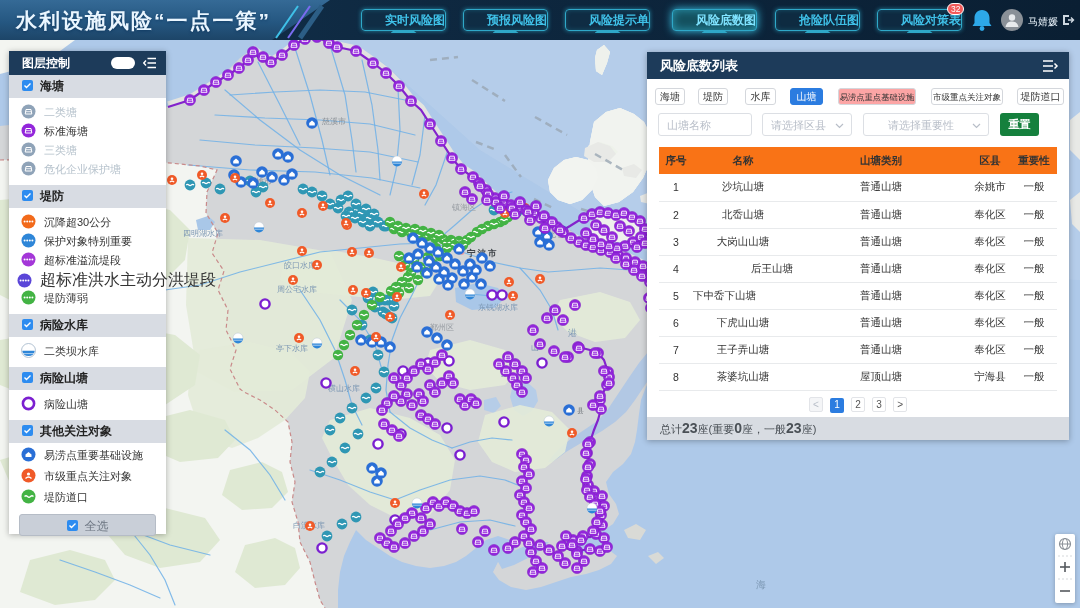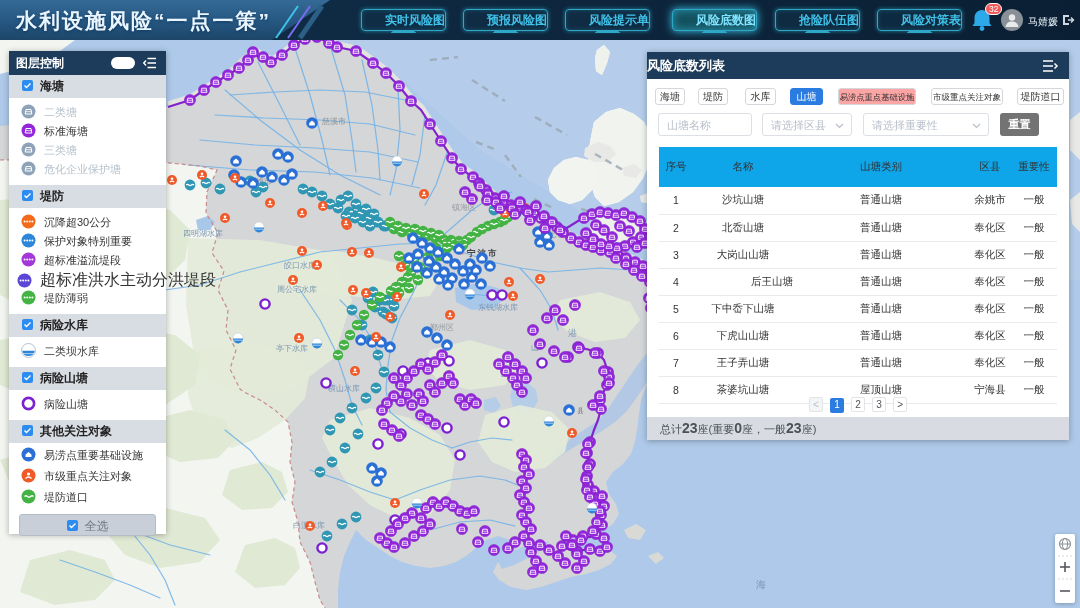--- a/index.html
+++ b/index.html
@@ -23,21 +23,21 @@
 <div class="navbtn" style="left:361px;width:85px">实时风险图</div>
 <div class="navbtn" style="left:463px;width:85px">预报风险图</div>
 <div class="navbtn" style="left:565px;width:85px">风险提示单</div>
 <div class="navbtn act" style="left:672px;width:85px">风险底数图</div>
 <div class="navbtn" style="left:775px;width:85px">抢险队伍图</div>
 <div class="navbtn" style="left:877px;width:85px">风险对策表</div>
 <svg width="26" height="28" style="position:absolute;left:969px;top:6px">
       <path d="M13 4 C8 4 5.5 8 5.5 12 V17 L3.5 20 H22.5 L20.5 17 V12 C20.5 8 18 4 13 4 Z" fill="#2da8e8"></path>
       <circle cx="13" cy="22.5" r="2.4" fill="#2da8e8"></circle>
     </svg>
-<div style="position:absolute;left:985px;top:3px;background:#f25a5a;color:#fff;font-size:8.5px;line-height:10px;border-radius:6px;padding:0 3px;border:1px solid #fff">32</div>
+<div style="position:absolute;left:947px;top:3px;background:#f25a5a;color:#fff;font-size:8.5px;line-height:10px;border-radius:6px;padding:0 3px;border:1px solid #fff">32</div>
 <div style="position:absolute;left:1001px;top:9px;width:22px;height:22px;border-radius:50%;background:#8a9097"></div>
 <svg width="22" height="22" style="position:absolute;left:1001px;top:9px">
       <circle cx="11" cy="8.5" r="3.2" fill="#e8eaec"></circle>
       <path d="M4.5 18 C5.5 13.5 8 12.5 11 12.5 C14 12.5 16.5 13.5 17.5 18 Z" fill="#e8eaec"></path>
     </svg>
 <div style="position:absolute;left:1028px;top:14.5px;color:#e8f2fa;font-size:10px">马婧媛</div>
 <svg width="16" height="16" style="position:absolute;left:1060px;top:12px">
       <path d="M3 3 H9 V5 H5 V11 H9 V13 H3 Z" fill="#cfd8e0"></path>
       <path d="M8 8 H13 M11 5.5 L13.5 8 L11 10.5" stroke="#cfd8e0" stroke-width="1.4" fill="none"></path>
     </svg>
@@ -650,21 +650,21 @@
 <use href="#mW" x="389" y="153"></use>
 <use href="#mW" x="251" y="219"></use>
 <use href="#mW" x="309" y="335"></use>
 <use href="#mW" x="462" y="286"></use>
 <use href="#mW" x="584" y="500"></use>
 <use href="#mW" x="230" y="330"></use>
 <use href="#mW" x="541" y="413"></use>
 <use href="#mW" x="409" y="495"></use>
 </svg>
 <div style="position:absolute;left:9px;top:51px;width:157px;height:483px;background:#fff;box-shadow:0 1px 6px rgba(0,0,0,.3);font-size:12px">
-<div class="panelhead" style="height:24px;position:relative;font-size:12px;line-height:24px;padding-left:7px">图层控制
+<div class="panelhead" style="height:24px;position:relative;font-size:12px;line-height:24px;padding-left:13px">图层控制
 <div style="position:absolute;right:31px;top:6px;width:24px;height:12px;background:#fff;border-radius:6px"></div>
 <svg width="14" height="12" style="position:absolute;right:9px;top:6px">
         <path d="M4.5 1.5 H13 M4.5 6 H13 M4.5 10.5 H13 M3 3.5 L0.8 6 L3 8.5" stroke="#fff" stroke-width="1.4" fill="none"></path>
       </svg>
 </div>
 <div style="height:23px;line-height:23px;background:#d8dce3;padding-left:13px;font-weight:bold;color:#222"><span style="display:inline-block;width:11px;height:11px;background:#2d8cf0;border-radius:2px;position:relative;vertical-align:-1px;margin-right:7px"><svg width="11" height="11" style="position:absolute;left:0;top:0">
           <path d="M2.5 5.5 L4.5 7.5 L8.5 3.5" stroke="#fff" stroke-width="1.4" fill="none"></path>
         </svg></span>海塘</div>
 <div style="padding:5px 0 6px">
 <div style="height:19px;line-height:19px;padding-left:12px;color:#b6c2cc;font-size:11px;white-space:nowrap"><svg width="15" height="15" style="vertical-align:-3px;margin-right:8px">
@@ -762,46 +762,46 @@
 <div style="height:21px;line-height:21px;padding-left:12px;color:#333;font-size:11px;white-space:nowrap"><svg width="15" height="15" style="vertical-align:-3px;margin-right:8px">
           <circle cx="7.5" cy="7.5" r="7" fill="#43b344"></circle>
           <path d="M3.5 7.5 Q5 6 6.5 7.5 T9.5 7.5 T12.5 7.5" fill="none" stroke="#fff" stroke-width="1.2"></path>
         </svg>堤防道口</div>
 </div>
 <div style="margin:4px 10px 0;height:22px;line-height:22px;background:#c9cfd8;border:1px solid #b5bcc6;border-radius:3px;text-align:center;color:#6b7480"><span style="display:inline-block;width:11px;height:11px;background:#2d8cf0;border-radius:2px;position:relative;vertical-align:-1px;margin-right:7px"><svg width="11" height="11" style="position:absolute;left:0;top:0">
           <path d="M2.5 5.5 L4.5 7.5 L8.5 3.5" stroke="#fff" stroke-width="1.4" fill="none"></path>
         </svg></span>全选</div>
 </div>
 <div style="position:absolute;left:647px;top:52px;width:422px;height:388px;background:#fff;box-shadow:0 1px 6px rgba(0,0,0,.3)">
-<div class="panelhead" style="height:27px;line-height:27px;font-size:13px;position:relative">风险底数列表
+<div class="panelhead" style="height:27px;line-height:27px;font-size:13px;padding-left:13px;position:relative">风险底数列表
 <svg width="17" height="14" style="position:absolute;right:10px;top:7px">
         <path d="M1 2 H11 M1 7 H11 M1 12 H11 M12.5 4.5 L15 7 L12.5 9.5" stroke="#fff" stroke-width="1.5" fill="none"></path>
       </svg></div>
 <div style="position:relative;height:34px">
 <div style="position:absolute;left:8px;top:9px;width:30px;height:17px;background:#fff;border:1px solid #d4d7dc;border-radius:3px;color:#333;font-size:10px;text-align:center;line-height:16px;white-space:nowrap;overflow:hidden">海塘</div>
 <div style="position:absolute;left:51px;top:9px;width:30px;height:17px;background:#fff;border:1px solid #d4d7dc;border-radius:3px;color:#333;font-size:10px;text-align:center;line-height:16px;white-space:nowrap;overflow:hidden">堤防</div>
 <div style="position:absolute;left:98px;top:9px;width:31px;height:17px;background:#fff;border:1px solid #d4d7dc;border-radius:3px;color:#333;font-size:10px;text-align:center;line-height:16px;white-space:nowrap;overflow:hidden">水库</div>
 <div style="position:absolute;left:143px;top:9px;width:33px;height:17px;background:#2b7ce0;border:1px solid #2b7ce0;border-radius:3px;color:#fff;font-size:10px;text-align:center;line-height:16px;white-space:nowrap;overflow:hidden">山塘</div>
 <div style="position:absolute;left:191px;top:9px;width:78px;height:17px;background:#fca5a5;border:1px solid #d4d7dc;border-radius:3px;color:#333;font-size:8.3px;text-align:center;line-height:16px;white-space:nowrap;overflow:hidden">易涝点重点基础设施</div>
 <div style="position:absolute;left:284px;top:9px;width:72px;height:17px;background:#fff;border:1px solid #d4d7dc;border-radius:3px;color:#333;font-size:8.5px;text-align:center;line-height:16px;white-space:nowrap;overflow:hidden">市级重点关注对象</div>
 <div style="position:absolute;left:370px;top:9px;width:47px;height:17px;background:#fff;border:1px solid #d4d7dc;border-radius:3px;color:#333;font-size:10px;text-align:center;line-height:16px;white-space:nowrap;overflow:hidden">堤防道口</div>
 </div>
 <div style="position:relative;height:34px">
 <div style="position:absolute;left:11px;top:0;width:94px;height:23px;border:1px solid #dcdfe4;border-radius:3px;color:#b8bec8;font-size:11px;line-height:22px;padding-left:8px">山塘名称</div>
 <div style="position:absolute;left:115px;top:0;width:90px;height:23px;border:1px solid #dcdfe4;border-radius:3px;color:#b8bec8;font-size:11px;line-height:22px;padding-left:8px">请选择区县<svg width="9" height="6" style="position:absolute;right:7px;top:9px">
           <path d="M1 1 L4.5 4.5 L8 1" stroke="#b8bec8" fill="none" stroke-width="1.2"></path>
         </svg></div>
-<div style="position:absolute;left:216px;top:0;width:126px;height:23px;border:1px solid #dcdfe4;border-radius:3px;color:#b8bec8;font-size:11px;line-height:22px;padding-left:8px">请选择重要性<svg width="9" height="6" style="position:absolute;right:7px;top:9px">
+<div style="position:absolute;left:216px;top:0;width:126px;height:23px;border:1px solid #dcdfe4;border-radius:3px;color:#b8bec8;font-size:11px;line-height:22px;padding-left:24px">请选择重要性<svg width="9" height="6" style="position:absolute;right:7px;top:9px">
           <path d="M1 1 L4.5 4.5 L8 1" stroke="#b8bec8" fill="none" stroke-width="1.2"></path>
         </svg></div>
-<div style="position:absolute;left:353px;top:0;width:39px;height:23px;background:#737373;border-radius:3px;color:#fff;font-size:11px;font-weight:bold;text-align:center;line-height:23px">重置</div>
+<div style="position:absolute;left:353px;top:0;width:39px;height:23px;background:#15803d;border-radius:3px;color:#fff;font-size:11px;font-weight:bold;text-align:center;line-height:23px">重置</div>
 </div>
 <table style="width:398px;margin:0 12px;border-collapse:collapse;font-size:10.5px;color:#333">
 <tbody>
-        <tr style="background:#0ea5e9;height:40px;font-weight:normal">
+        <tr style="background:#f97316;height:27px;font-weight:bold">
           <td style="width:34px;text-align:center">序号</td>
           <td style="width:100px;text-align:center">名称</td>
           <td style="width:176px;text-align:center">山塘类别</td>
           <td style="width:42px;text-align:center">区县</td>
           <td style="text-align:center">重要性</td>
         </tr>
 <tr style="height:27px;border-bottom:1px solid #e8eaec">
           <td style="text-align:center">1</td>
           <td style="text-align:center">沙坑山塘</td>
           <td style="text-align:center">普通山塘</td>
@@ -824,21 +824,21 @@
         </tr>
 <tr style="height:27px;border-bottom:1px solid #e8eaec">
           <td style="text-align:center">4</td>
           <td style="text-align:right">后王山塘</td>
           <td style="text-align:center">普通山塘</td>
           <td style="text-align:center">奉化区</td>
           <td style="text-align:center">一般</td>
         </tr>
 <tr style="height:27px;border-bottom:1px solid #e8eaec">
           <td style="text-align:center">5</td>
-          <td style="text-align:center">下中岙下山塘</td>
+          <td style="text-align:left">下中岙下山塘</td>
           <td style="text-align:center">普通山塘</td>
           <td style="text-align:center">奉化区</td>
           <td style="text-align:center">一般</td>
         </tr>
 <tr style="height:27px;border-bottom:1px solid #e8eaec">
           <td style="text-align:center">6</td>
           <td style="text-align:center">下虎山山塘</td>
           <td style="text-align:center">普通山塘</td>
           <td style="text-align:center">奉化区</td>
           <td style="text-align:center">一般</td>

